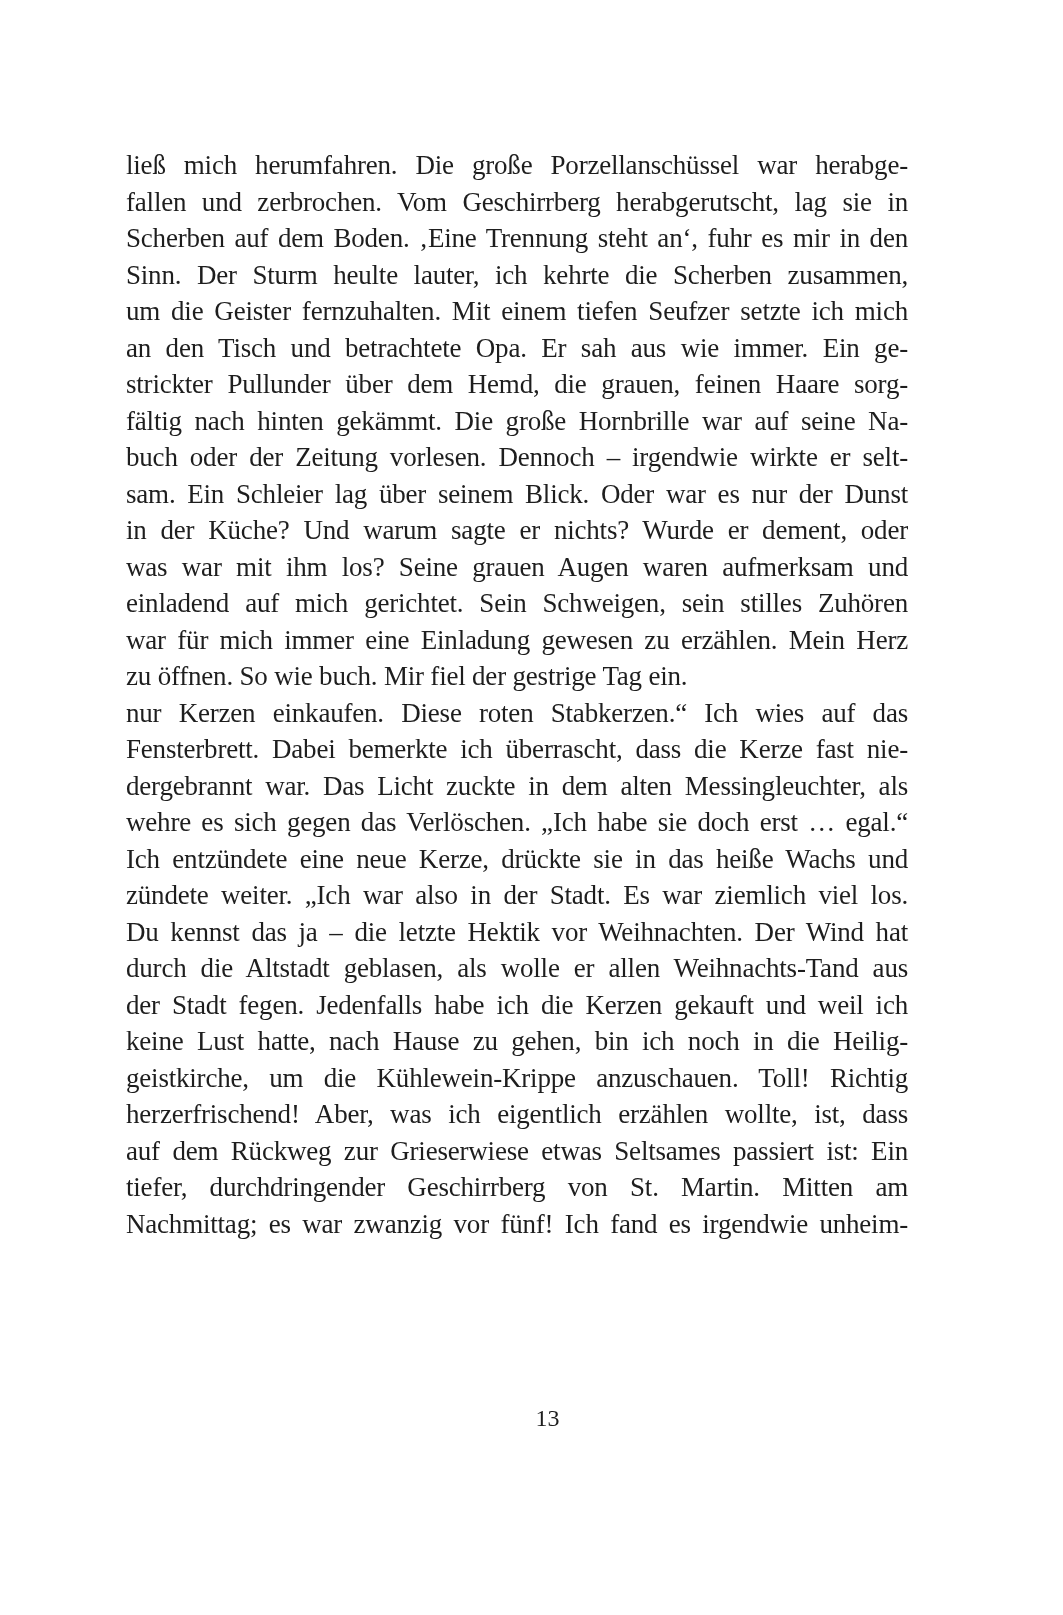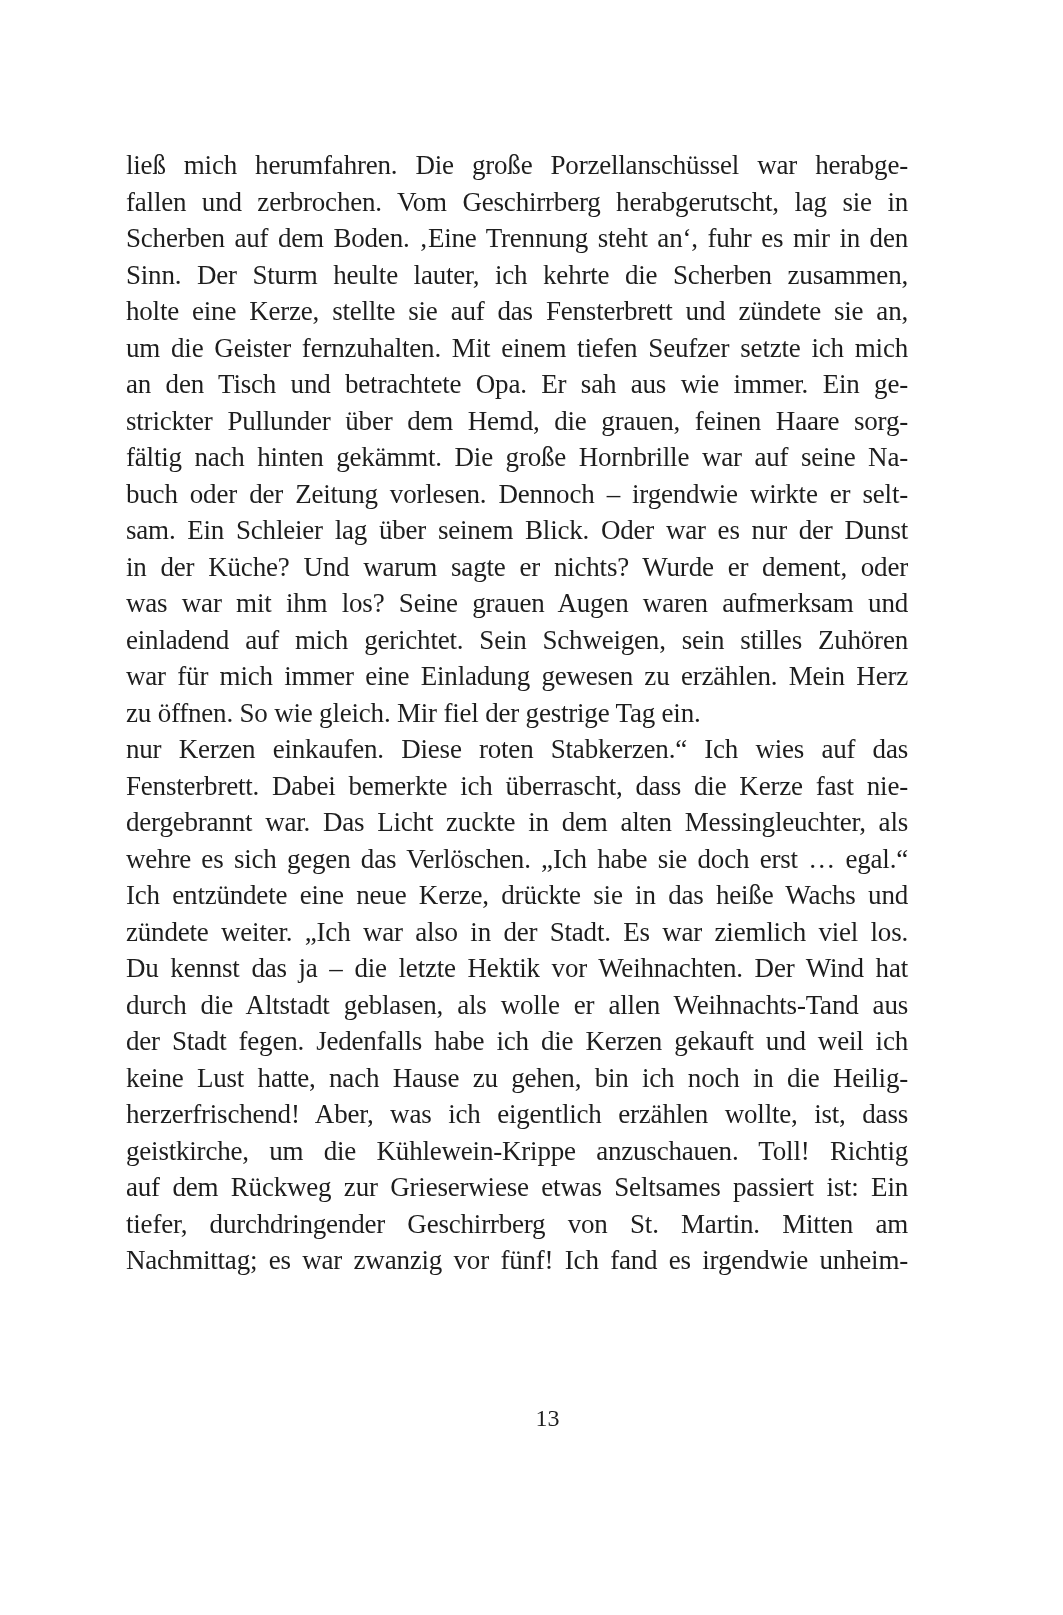--- a/index.html
+++ b/index.html
@@ -58,42 +58,41 @@
   </style>
 </head>
 <body>
 
 <div class="page">
   <div class="text-block">
     <span class="line">ließ mich herumfahren. Die große Porzellanschüssel war herabge-</span>
     <span class="line">fallen und zerbrochen. Vom Geschirrberg herabgerutscht, lag sie in</span>
     <span class="line">Scherben auf dem Boden. ‚Eine Trennung steht an‘, fuhr es mir in den</span>
     <span class="line">Sinn. Der Sturm heulte lauter, ich kehrte die Scherben zusammen,</span>
-    <span class="line">holte eine Kerze, stellte sie auf das Fensterbrett und zündete sie an,</span>
     <span class="line">um die Geister fernzuhalten. Mit einem tiefen Seufzer setzte ich mich</span>
     <span class="line">an den Tisch und betrachtete Opa. Er sah aus wie immer. Ein ge-</span>
     <span class="line">strickter Pullunder über dem Hemd, die grauen, feinen Haare sorg-</span>
     <span class="line">fältig nach hinten gekämmt. Die große Hornbrille war auf seine Na-</span>
     <span class="line">buch oder der Zeitung vorlesen. Dennoch – irgendwie wirkte er selt-</span>
     <span class="line">sam. Ein Schleier lag über seinem Blick. Oder war es nur der Dunst</span>
     <span class="line">in der Küche? Und warum sagte er nichts? Wurde er dement, oder</span>
     <span class="line">was war mit ihm los? Seine grauen Augen waren aufmerksam und</span>
     <span class="line">einladend auf mich gerichtet. Sein Schweigen, sein stilles Zuhören</span>
     <span class="line">war für mich immer eine Einladung gewesen zu erzählen. Mein Herz</span>
-    <span class="line last">zu öffnen. So wie gleich. Mir fiel der gestrige Tag ein.</span>
+    <span class="line last">zu öffnen. So wie buch. Mir fiel der gestrige Tag ein.</span>
     <span class="line">nur Kerzen einkaufen. Diese roten Stabkerzen.“ Ich wies auf das</span>
     <span class="line">Fensterbrett. Dabei bemerkte ich überrascht, dass die Kerze fast nie-</span>
     <span class="line">dergebrannt war. Das Licht zuckte in dem alten Messingleuchter, als</span>
     <span class="line">wehre es sich gegen das Verlöschen. „Ich habe sie doch erst … egal.“</span>
     <span class="line">Ich entzündete eine neue Kerze, drückte sie in das heiße Wachs und</span>
     <span class="line">zündete weiter. „Ich war also in der Stadt. Es war ziemlich viel los.</span>
     <span class="line">Du kennst das ja – die letzte Hektik vor Weihnachten. Der Wind hat</span>
     <span class="line">durch die Altstadt geblasen, als wolle er allen Weihnachts-Tand aus</span>
     <span class="line">der Stadt fegen. Jedenfalls habe ich die Kerzen gekauft und weil ich</span>
     <span class="line">keine Lust hatte, nach Hause zu gehen, bin ich noch in die Heilig-</span>
+    <span class="line">geistkirche, um die Kühlewein-Krippe anzuschauen. Toll! Richtig</span>
     <span class="line">herzerfrischend! Aber, was ich eigentlich erzählen wollte, ist, dass</span>
-    <span class="line">geistkirche, um die Kühlewein-Krippe anzuschauen. Toll! Richtig</span>
     <span class="line">auf dem Rückweg zur Grieserwiese etwas Seltsames passiert ist: Ein</span>
     <span class="line">tiefer, durchdringender Geschirrberg von St. Martin. Mitten am</span>
     <span class="line">Nachmittag; es war zwanzig vor fünf! Ich fand es irgendwie unheim-</span>
   </div>
   <div class="page-number">13</div>
 </div>
 
 </body></html>

